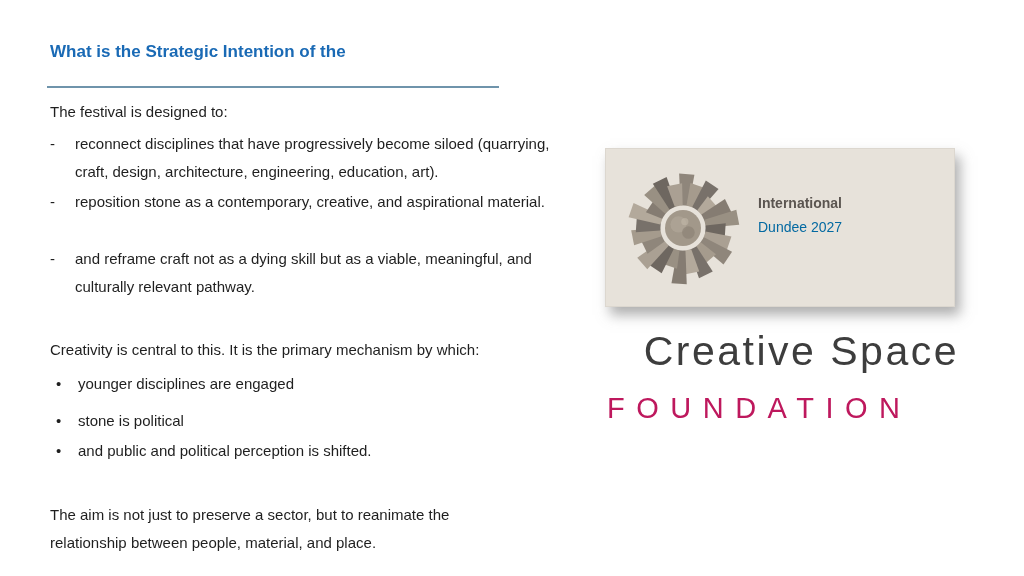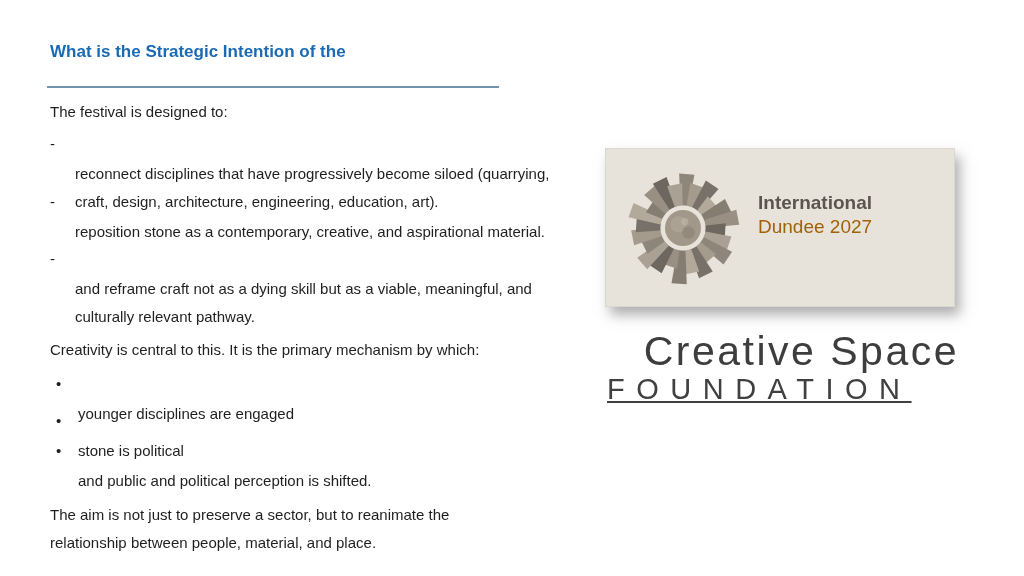--- a/index.html
+++ b/index.html
@@ -17,48 +17,48 @@
   .rule { position: absolute; left: -3px; top: 46px; width: 452px; height: 2px; background: #6f94ab; }
 
   .para { position: absolute; font-size: 15px; line-height: 28px; color: #1f1f1f; }
   .intro   { top: 58px; }
   .lead    { top: 296px; text-align: right; }
   .closing { top: 461px; width: 470px; }
 
   .list-item { position: absolute; display: flex; width: 505px; font-size: 15px; line-height: 28px; }
   .marker { flex: 0 0 25px; }
   .bullet-item .marker { flex: 0 0 28px; padding-left: 6px; }
-  .item-text { flex: 1; margin-top: 30px; }
+  .item-text { flex: 1; }
 
   .dash-1 { top: 90px; }
   .dash-2 { top: 148px; }
   .dash-3 { top: 205px; }
   .bul-1  { top: 330px; }
   .bul-2  { top: 367px; }
   .bul-3  { top: 397px; }
 
   
   .logo-card {
     position: absolute; left: 605px; top: 148px; width: 350px; height: 159px;
     background: #e7e2da; border: 1px solid #dcd7cf;
     box-shadow: 5px 8px 12px rgba(110,110,110,0.55);
   }
   .rosette-wrap { position: absolute; left: 14px; top: 16px; width: 126px; height: 126px; }
-  .logo-text { position: absolute; left: 152px; top: 42px; font-size: 19px; line-height: 24px; }
+  .logo-text { position: absolute; left: 152px; top: 42px; font-size: 14px; line-height: 24px; }
   .logo-bold { font-weight: bold; color: #5b5550; }
-  .logo-sub  { color: #a16207; }
+  .logo-sub  { color: #0369a1; }
 
   .foundation { position: absolute; left: 607px; top: 330px; width: 352px; }
   .cs-line1 {
     font-size: 41px; line-height: 42px; font-weight: normal;
     letter-spacing: 2.5px; color: #3d3d3d; white-space: nowrap; text-align: right;
   }
   .cs-line2 {
     font-size: 29px; line-height: 34px; font-weight: normal;
-    letter-spacing: 11.5px; color: #404040; white-space: nowrap; margin-top: 0; text-decoration: underline;
+    letter-spacing: 11.5px; color: #be185d; white-space: nowrap; margin-top: 19px;
   }
 </style>
 </head>
 <body>
 
 <div class="slide">
 
   <div class="content">
 
     <div class="title">

